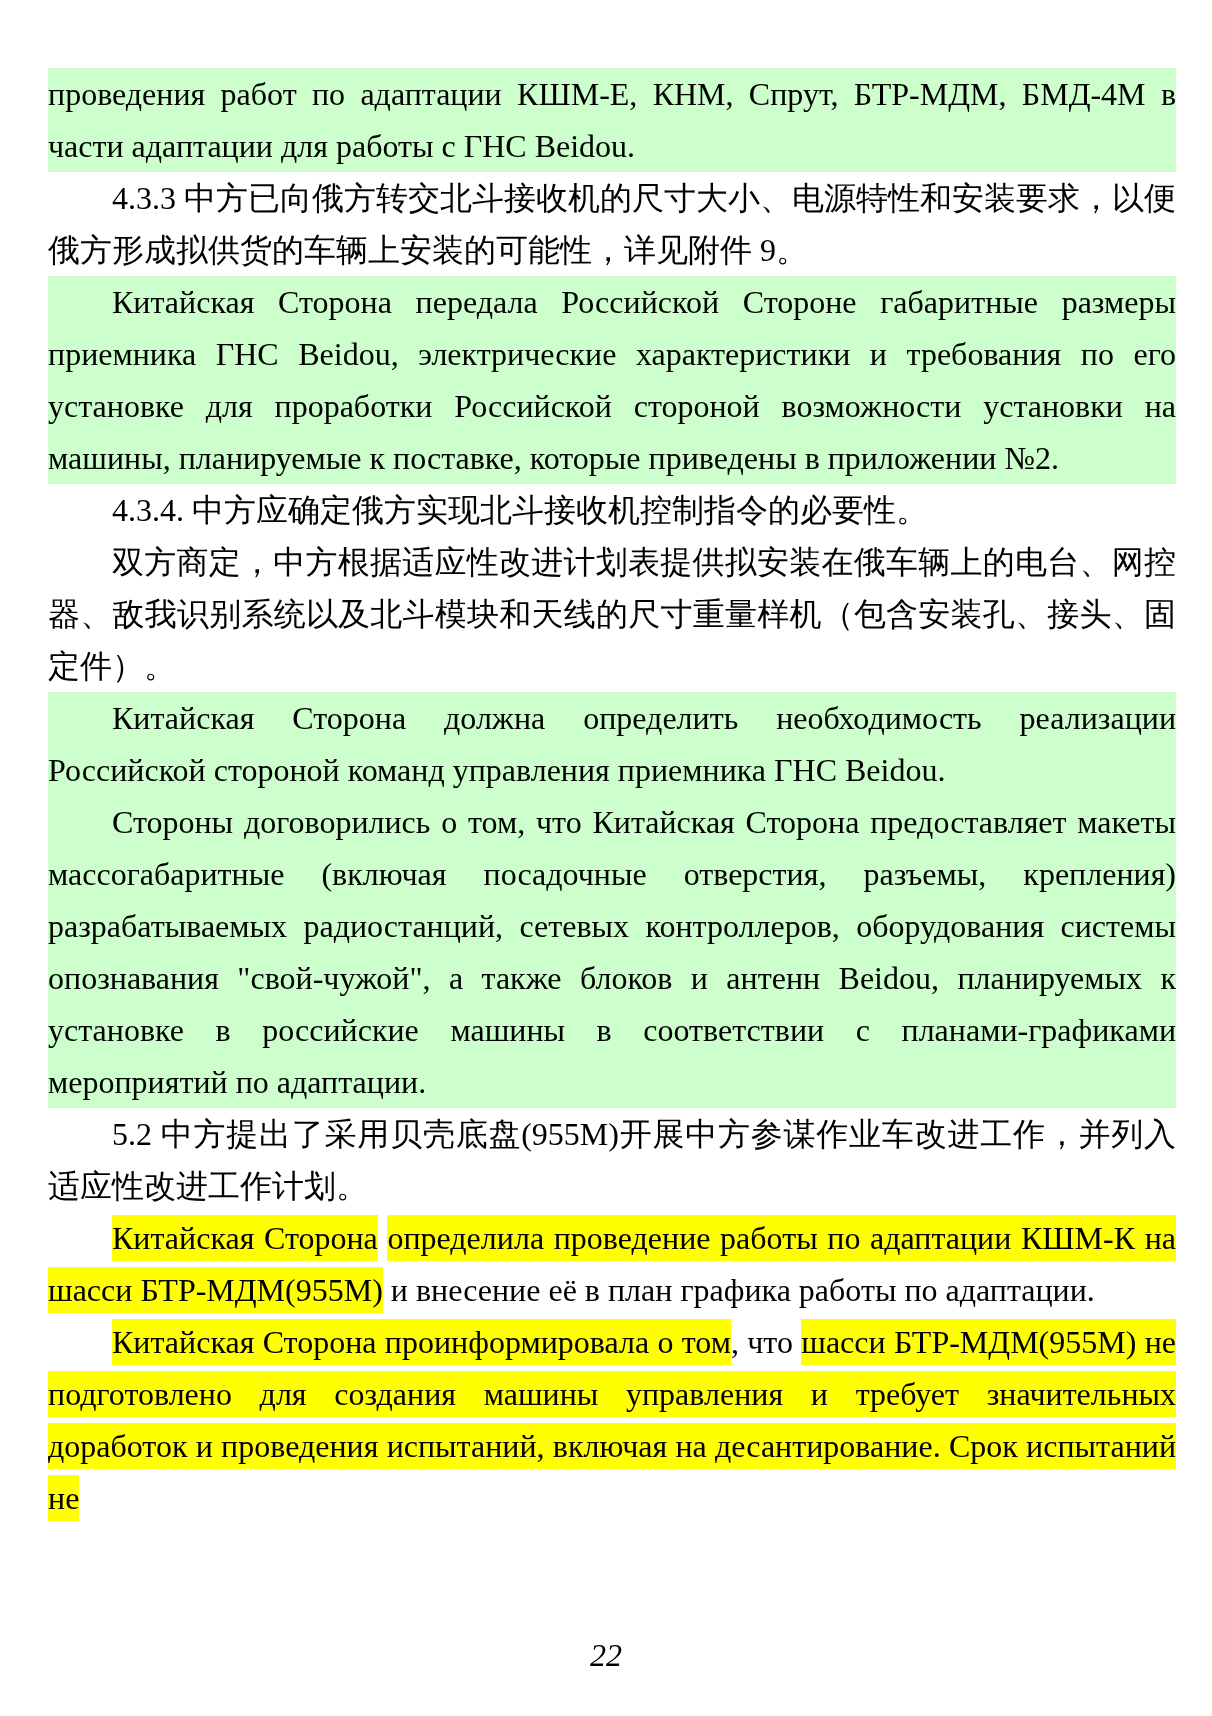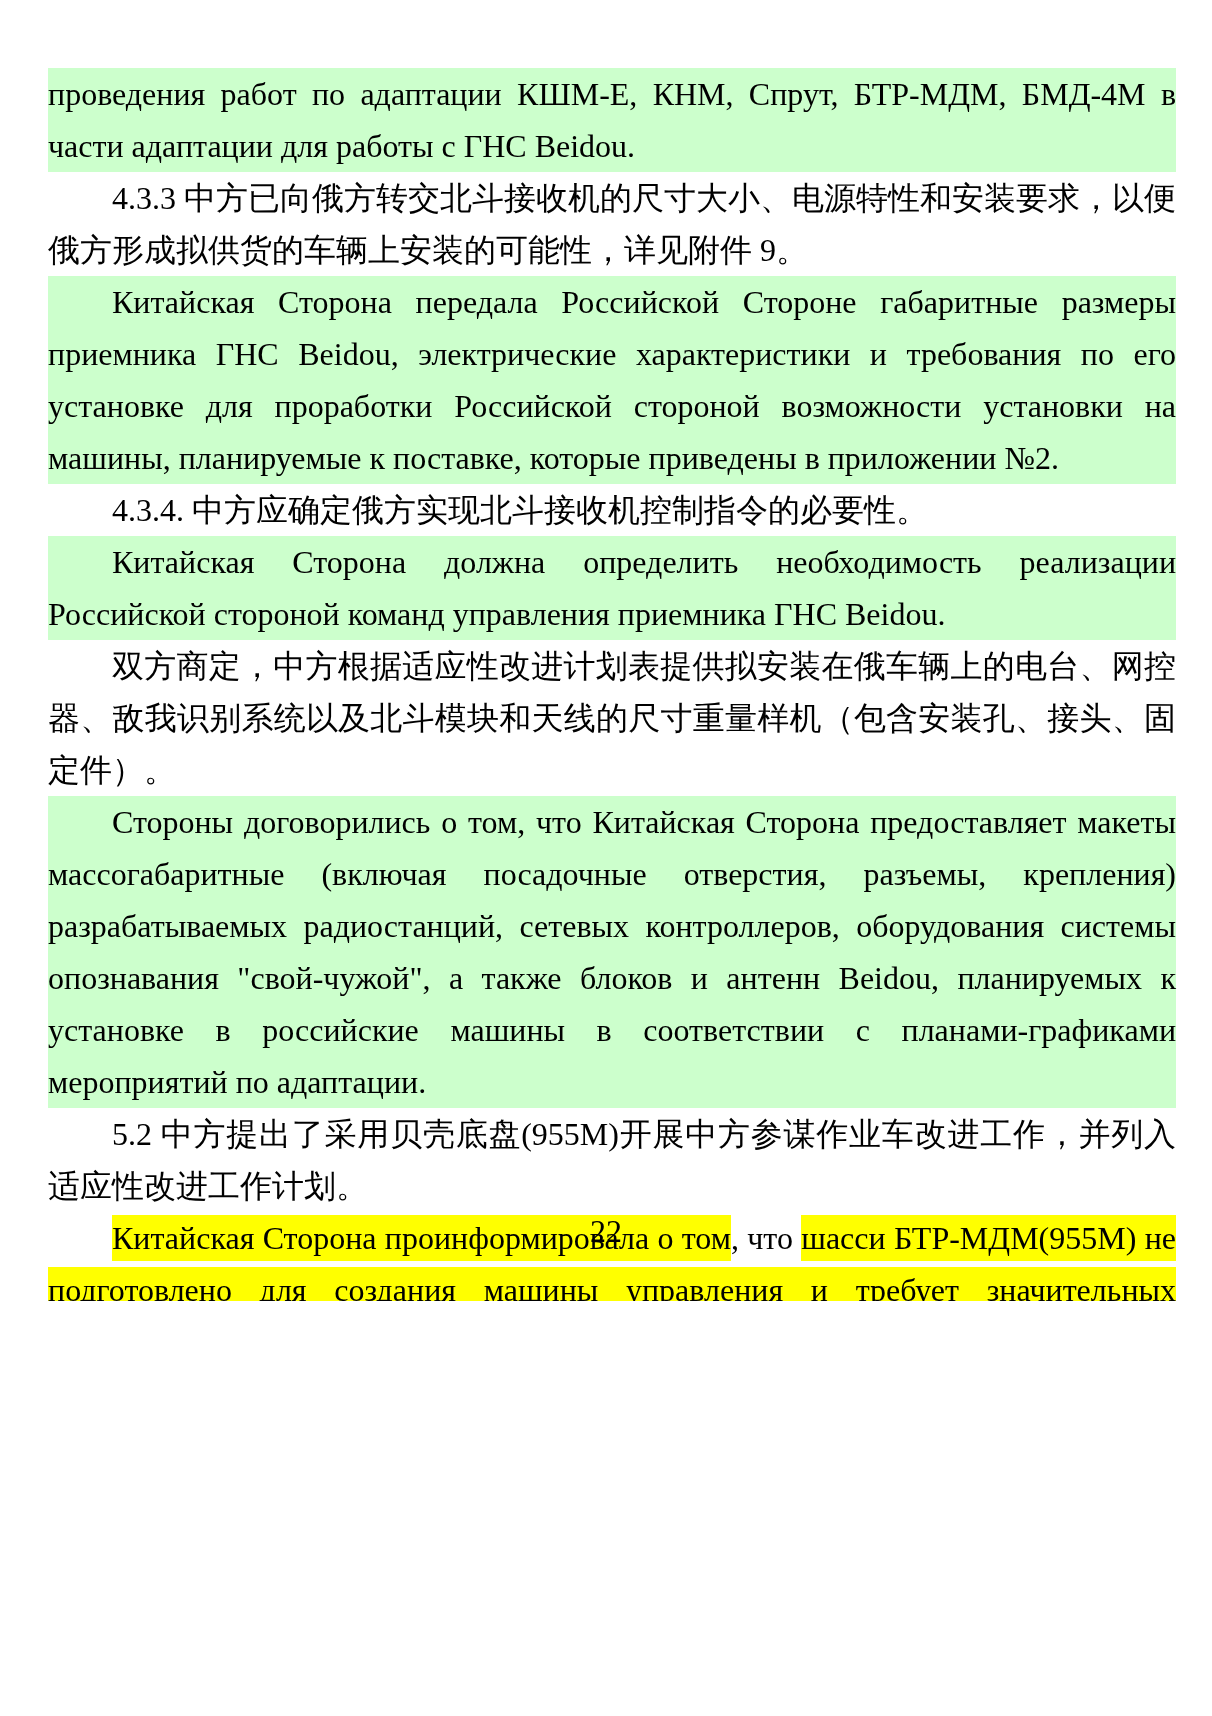--- a/index.html
+++ b/index.html
@@ -9,21 +9,21 @@
   }
   body {
     width: 1212px;
     height: 1716px;
     font-family: "Liberation Serif", serif;
     color: #000000;
   }
   .page {
     position: relative;
     width: 1212px;
-    height: 1301px;
+    height: 1716px;
     box-sizing: border-box;
     padding: 68px 36px 0 48px;
     background: #ffffff;
     overflow: hidden;
   }
   .doc {
     font-size: 32px;
     line-height: 52px;
     text-align: justify;
   }
@@ -38,35 +38,37 @@
     background: var(--hl-green, #ccffcc);
   }
   .hl-yellow {
     background: var(--hl-yellow, #ffff00);
     padding: 5px 0;
   }
   .page-number {
     position: absolute;
     left: 0;
     right: 0;
-    bottom: 51px;
+    bottom: 42px;
     text-align: center;
     font-size: 32px;
     font-family: "Liberation Serif", serif;
+    font-style: italic;
   }
 </style>
 </head>
 <body>
 
 <div class="page">
   <main class="doc">
       <p class="para block-green" lang="ru"><span>проведения работ по адаптации КШМ-Е, КНМ, Спрут, БТР-МДМ, БМД-4М в части адаптации для работы с ГНС Beidou.</span></p>
       <p class="para indent" lang="zh"><span>4.3.3 中方已向俄方转交北斗接收机的尺寸大小、电源特性和安装要求，以便俄方形成拟供货的车辆上安装的可能性，详见附件 9。</span></p>
       <p class="para indent block-green" lang="ru"><span>Китайская Сторона передала Российской Стороне габаритные размеры приемника ГНС Beidou, электрические характеристики и требования по его установке для проработки Российской стороной возможности установки на машины, планируемые к поставке, которые приведены в приложении №2.</span></p>
       <p class="para indent" lang="zh"><span>4.3.4. 中方应确定俄方实现北斗接收机控制指令的必要性。</span></p>
+      <p class="para indent" lang="zh"><span>双方商定，中方根据适应性改进计划表提供拟安装在俄车辆上的电台、网控器、敌我识别系统以及北斗模块和天线的尺寸重量样机（包含安装孔、接头、固定件）。</span></p>
       <p class="para indent block-green" lang="ru"><span>Китайская Сторона должна определить необходимость реализации Российской стороной команд управления приемника ГНС Beidou.</span></p>
-      <p class="para indent" lang="zh"><span>双方商定，中方根据适应性改进计划表提供拟安装在俄车辆上的电台、网控器、敌我识别系统以及北斗模块和天线的尺寸重量样机（包含安装孔、接头、固定件）。</span></p>
       <p class="para indent block-green" lang="ru"><span>Стороны договорились о том, что Китайская Сторона предоставляет макеты массогабаритные (включая посадочные отверстия, разъемы, крепления) разрабатываемых радиостанций, сетевых контроллеров, оборудования системы опознавания "свой-чужой", а также блоков и антенн Beidou, планируемых к установке в российские машины в соответствии с планами-графиками мероприятий по адаптации.</span></p>
       <p class="para indent" lang="zh"><span>5.2 中方提出了采用贝壳底盘(955M)开展中方参谋作业车改进工作，并列入适应性改进工作计划。</span></p>
+      <p class="para indent" lang="ru"><span class="hl-yellow">Китайская Сторона</span><span> </span><span class="hl-yellow">определила проведение работы по адаптации КШМ-К на шасси БТР-МДМ(955М)</span><span> и внесение её в план графика работы по адаптации.</span></p>
       <p class="para indent" lang="ru"><span class="hl-yellow">Китайская Сторона проинформировала о том</span><span>, что </span><span class="hl-yellow">шасси БТР-МДМ(955М) не подготовлено для создания машины управления и требует значительных доработок и проведения испытаний, включая на десантирование. Срок испытаний не</span></p>
     </main>
   <div class="page-number">22</div>
 </div>
 
 </body></html>

